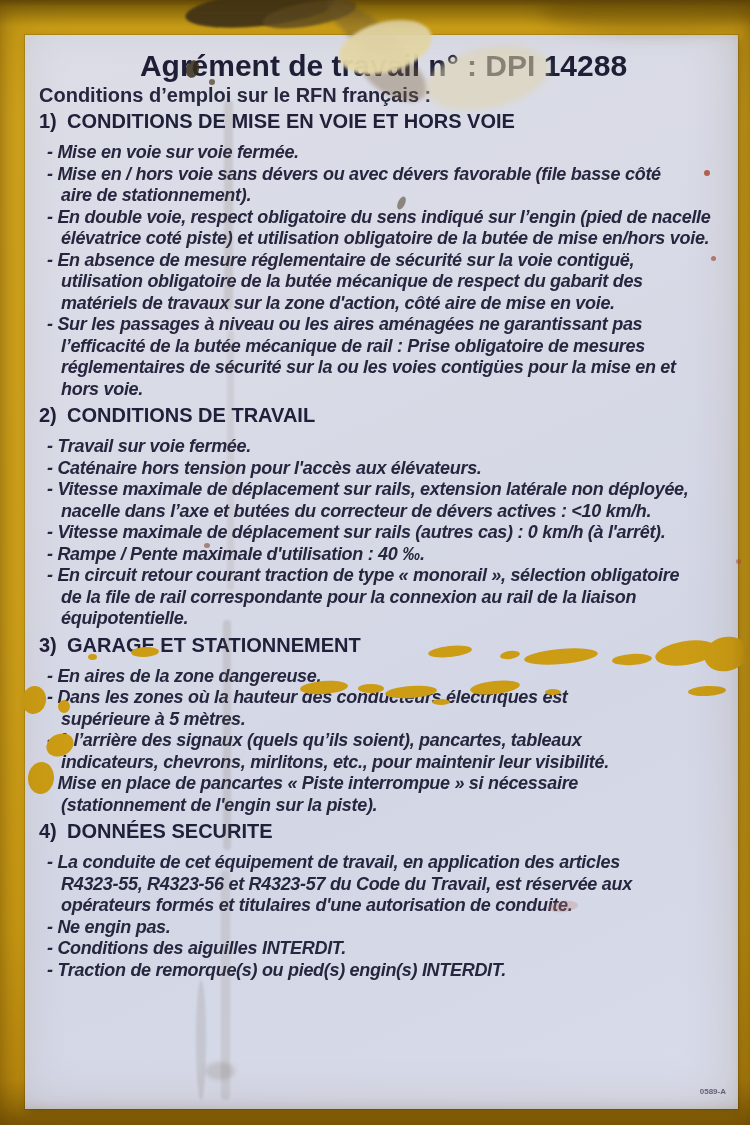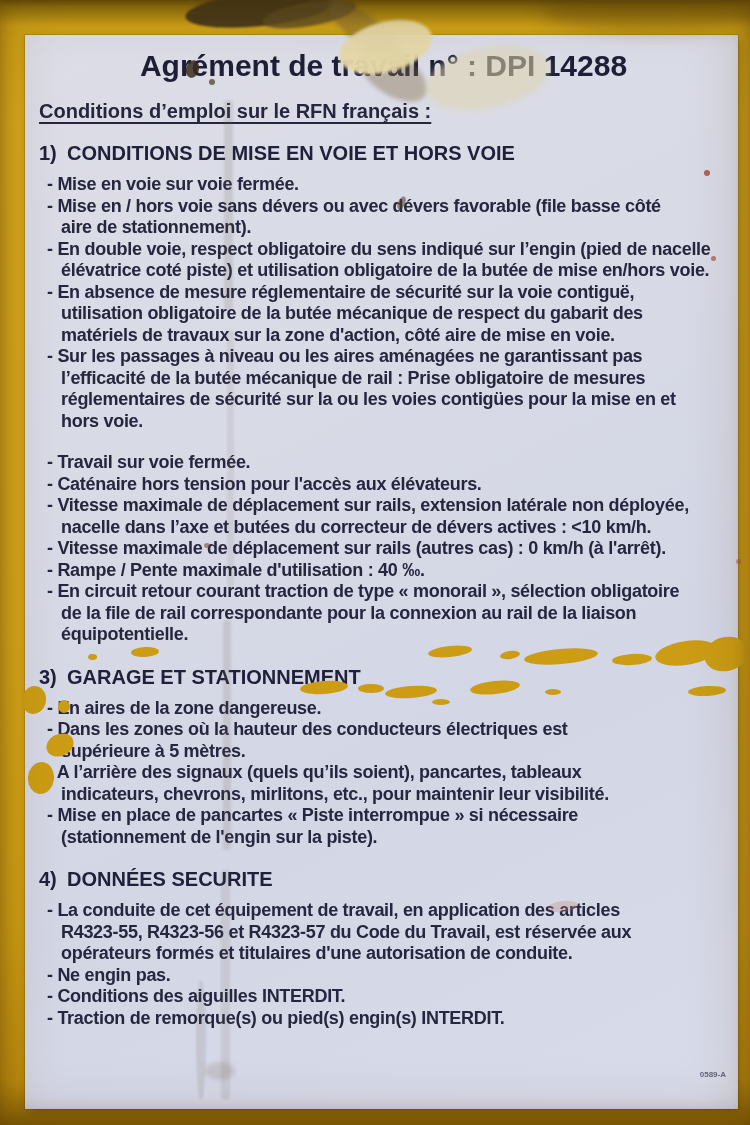--- a/index.html
+++ b/index.html
@@ -14,33 +14,33 @@
     box-shadow:0 0 0 1px rgba(40,30,0,.15), 3px 4px 9px rgba(60,40,0,.30);
     color:#26263e;z-index:1;overflow:hidden;
     padding:4px 10px 0 14px;box-sizing:border-box;
     font-weight:bold;
   }
   .title{
     margin:9px 0 0 0;text-align:center;font-size:30px;line-height:36px;
     color:#1e1e36;letter-spacing:0;
   }
   .subtitle{
-    margin-top:16px;font-size:20px;line-height:22px;
-    text-decoration:underline;text-decoration-thickness:2px;text-underline-offset:4px;
+    font-size:20px;line-height:22px;
+    text-decoration-thickness:2px;text-underline-offset:4px;
   }
-  .sec{margin-top:20px;}
+  .sec{margin-top:4px;}
   .sec-h{font-size:20px;line-height:22px;margin-bottom:10px;color:#20203a;}
   .sec-n{display:inline-block;width:28px;}
   .item{
     margin-left:8px;font-size:18px;line-height:21.5px;letter-spacing:-0.3px;
-    padding-left:14px;text-indent:-14px;white-space:pre-line;
+    padding-left:14px;text-indent:-14px;white-space:pre-line;font-style:italic;
   }
   .item::before{content:"- ";}
   .footer-code{
-    position:absolute;right:12px;bottom:30px;font-size:8px;line-height:8px;
+    position:absolute;right:12px;bottom:13px;font-size:8px;line-height:8px;
     color:#3c3c5c;opacity:.75;letter-spacing:0;text-align:center;
   }
   .st{position:absolute;border-radius:50%;pointer-events:none;z-index:3;}
   .drip{border-radius:4px;}
   .vignette{
     position:absolute;inset:0;pointer-events:none;z-index:5;
     box-shadow:inset 0 0 60px rgba(80,50,0,.25), inset 0 12px 16px rgba(70,45,0,.22), inset 0 -12px 16px rgba(105,70,0,.28);
   }
 </style>
 </head>
@@ -61,20 +61,21 @@
 élévatrice coté piste) et utilisation obligatoire de la butée de mise en/hors voie.</div>
           <div class="item">En absence de mesure réglementaire de sécurité sur la voie contiguë,
 utilisation obligatoire de la butée mécanique de respect du gabarit des
 matériels de travaux sur la zone d'action, côté aire de mise en voie.</div>
           <div class="item">Sur les passages à niveau ou les aires aménagées ne garantissant pas
 l’efficacité de la butée mécanique de rail : Prise obligatoire de mesures
 réglementaires de sécurité sur la ou les voies contigües pour la mise en et
 hors voie.</div>
         </section>
         <section class="sec">
+          <div class="sec-h"><span class="sec-n">2)</span><span>CONDITIONS DE TRAVAIL</span></div>
           <div class="item">Travail sur voie fermée.</div>
           <div class="item">Caténaire hors tension pour l'accès aux élévateurs.</div>
           <div class="item">Vitesse maximale de déplacement sur rails, extension latérale non déployée,
 nacelle dans l’axe et butées du correcteur de dévers actives : &lt;10 km/h.</div>
           <div class="item">Vitesse maximale de déplacement sur rails (autres cas) : 0 km/h (à l'arrêt).</div>
           <div class="item">Rampe / Pente maximale d'utilisation : 40 ‰.</div>
           <div class="item">En circuit retour courant traction de type « monorail », sélection obligatoire
 de la file de rail correspondante pour la connexion au rail de la liaison
 équipotentielle.</div>
         </section>

